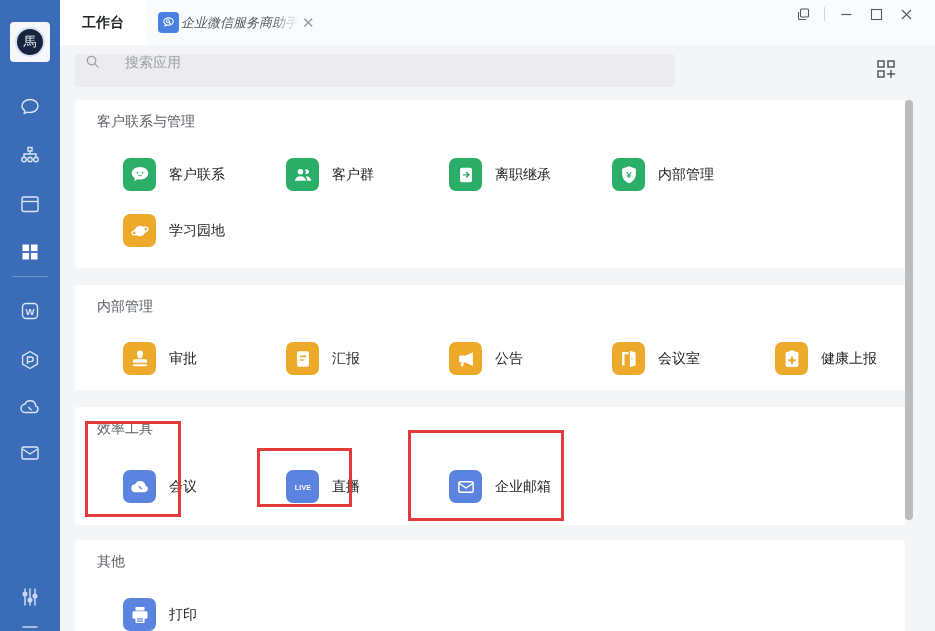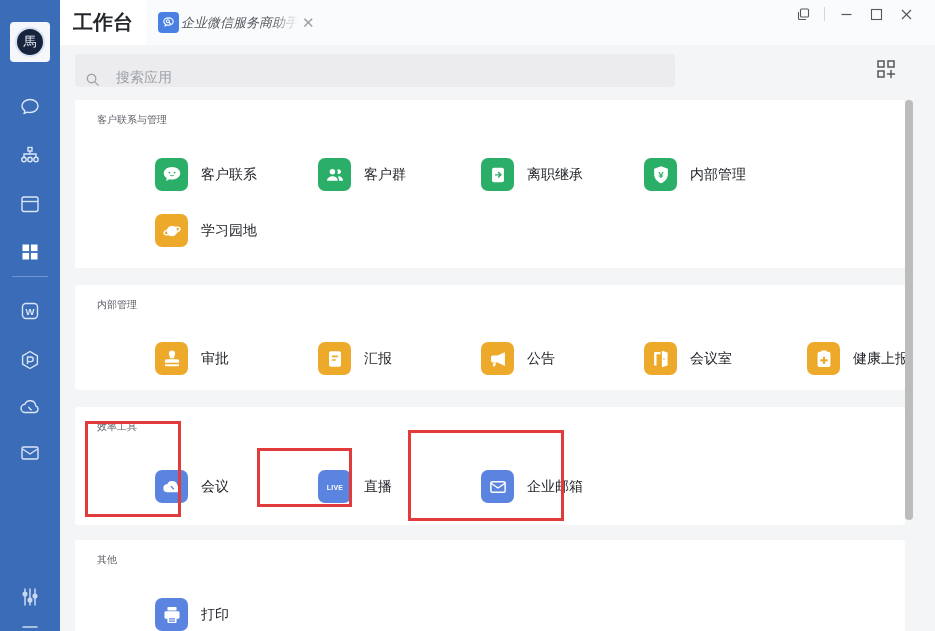--- a/index.html
+++ b/index.html
@@ -12,46 +12,46 @@
   .avatar-logo { width:30px; height:30px; border-radius:50%; background:#16243e; color:#e8eef7; font-size:13px; display:flex; align-items:center; justify-content:center; border:2px solid #d7e2f1; }
   .side-icon { position:absolute; left:18px; width:24px; height:24px; display:flex; align-items:center; justify-content:center; cursor:pointer; }
   .side-icon svg { width:24px; height:24px; }
   .side-divider { position:absolute; left:12px; top:276px; width:36px; height:1px; background:rgba(255,255,255,.28); }
 
   
   .main { position:absolute; left:60px; top:0; width:875px; height:631px; }
 
   
   .tabbar { position:relative; height:45px; background:#fafbfc; display:flex; align-items:stretch; }
-  .tab-active { width:86px; background:#ffffff; display:flex; align-items:center; justify-content:center; font-size:20px; font-weight:bold; color:#23262b; cursor:pointer; }
+  .tab-active { width:86px; background:#ffffff; display:flex; align-items:center; justify-content:center; font-size:14px; font-weight:bold; color:#23262b; cursor:pointer; }
   .tab-app { display:flex; align-items:center; gap:2px; padding:0 14px 0 12px; cursor:pointer;font-style:italic; }
   .tab-app-icon { width:21px; height:21px; border-radius:4px; background:#4b80e3; display:flex; align-items:center; justify-content:center; }
   .tab-app-icon svg { width:15px; height:15px; }
   .tab-app-label { font-size:13px; color:#55585e; max-width:132px; white-space:nowrap; overflow:hidden;
     -webkit-mask-image:linear-gradient(90deg,#000 78%,transparent 100%); mask-image:linear-gradient(90deg,#000 78%,transparent 100%); }
   .tab-close { font-size:15px; color:#9a9da3; margin-left:2px; cursor:pointer; line-height:1; }
 
   .win-controls { position:absolute; right:14px; top:0; height:28px; display:flex; align-items:center; gap:0; }
   .wc-btn { width:30px; height:26px; display:flex; align-items:center; justify-content:center; color:#55585e; cursor:pointer; }
   .wc-sep { width:1px; height:14px; background:#d4d6da; margin:0 6px; }
   .wc-btn svg { width:13px; height:13px; }
 
   
   .search-header { position:relative; height:50px; background:#f4f5f6; }
-  .search-box { position:absolute; left:15px; top:9px; width:600px; height:33px; background:#ececee; border-radius:4px; display:flex; align-items:flex-end; padding:0 10px; gap:16px; cursor:text; }
+  .search-box { position:absolute; left:15px; top:9px; width:600px; height:33px; background:#ececee; border-radius:4px; display:flex; align-items:flex-start; padding:0 10px; gap:25px; cursor:text; }
   .search-box svg { width:15px; height:15px; }
   .search-ph { font-size:14px; color:#9ca0a7; }
   .grid-add-btn { position:absolute; right:38px; top:13px; width:22px; height:22px; cursor:pointer; }
   .grid-add-btn svg { width:22px; height:22px; }
 
   
   .content { position:relative; height:536px; background:#f4f5f6; }
   .card { position:absolute; left:15px; width:830px; background:#ffffff; border-radius:3px; }
-  .card-title { position:absolute; left:22px; top:13px; font-size:10px; color:#5c6067; }
-  .app-row { position:absolute; left:36px; display:flex;padding-left:44px; }
+  .card-title { position:absolute; left:22px; top:13px; font-size:14px; color:#5c6067; }
+  .app-row { position:absolute; left:4px; display:flex;padding-left:44px; }
   .app-item { flex:0 0 163px; display:flex; align-items:center; gap:13px; cursor:pointer; }
   .app-icon { width:33px; height:33px; border-radius:7px; display:flex; align-items:center; justify-content:center; flex:0 0 33px; }
   .app-icon svg { width:22px; height:22px; }
   .app-label { font-size:14px; color:#23262b; white-space:nowrap; }
   .green  { background:#2bae67; }
   .yellow { background:#eda online92a; }
   .yellow { background:#edaa2a; }
   .blue   { background:#5b84e0; }
   .w  { fill:#ffffff; }
   .green  .fg { fill:#2bae67; }

